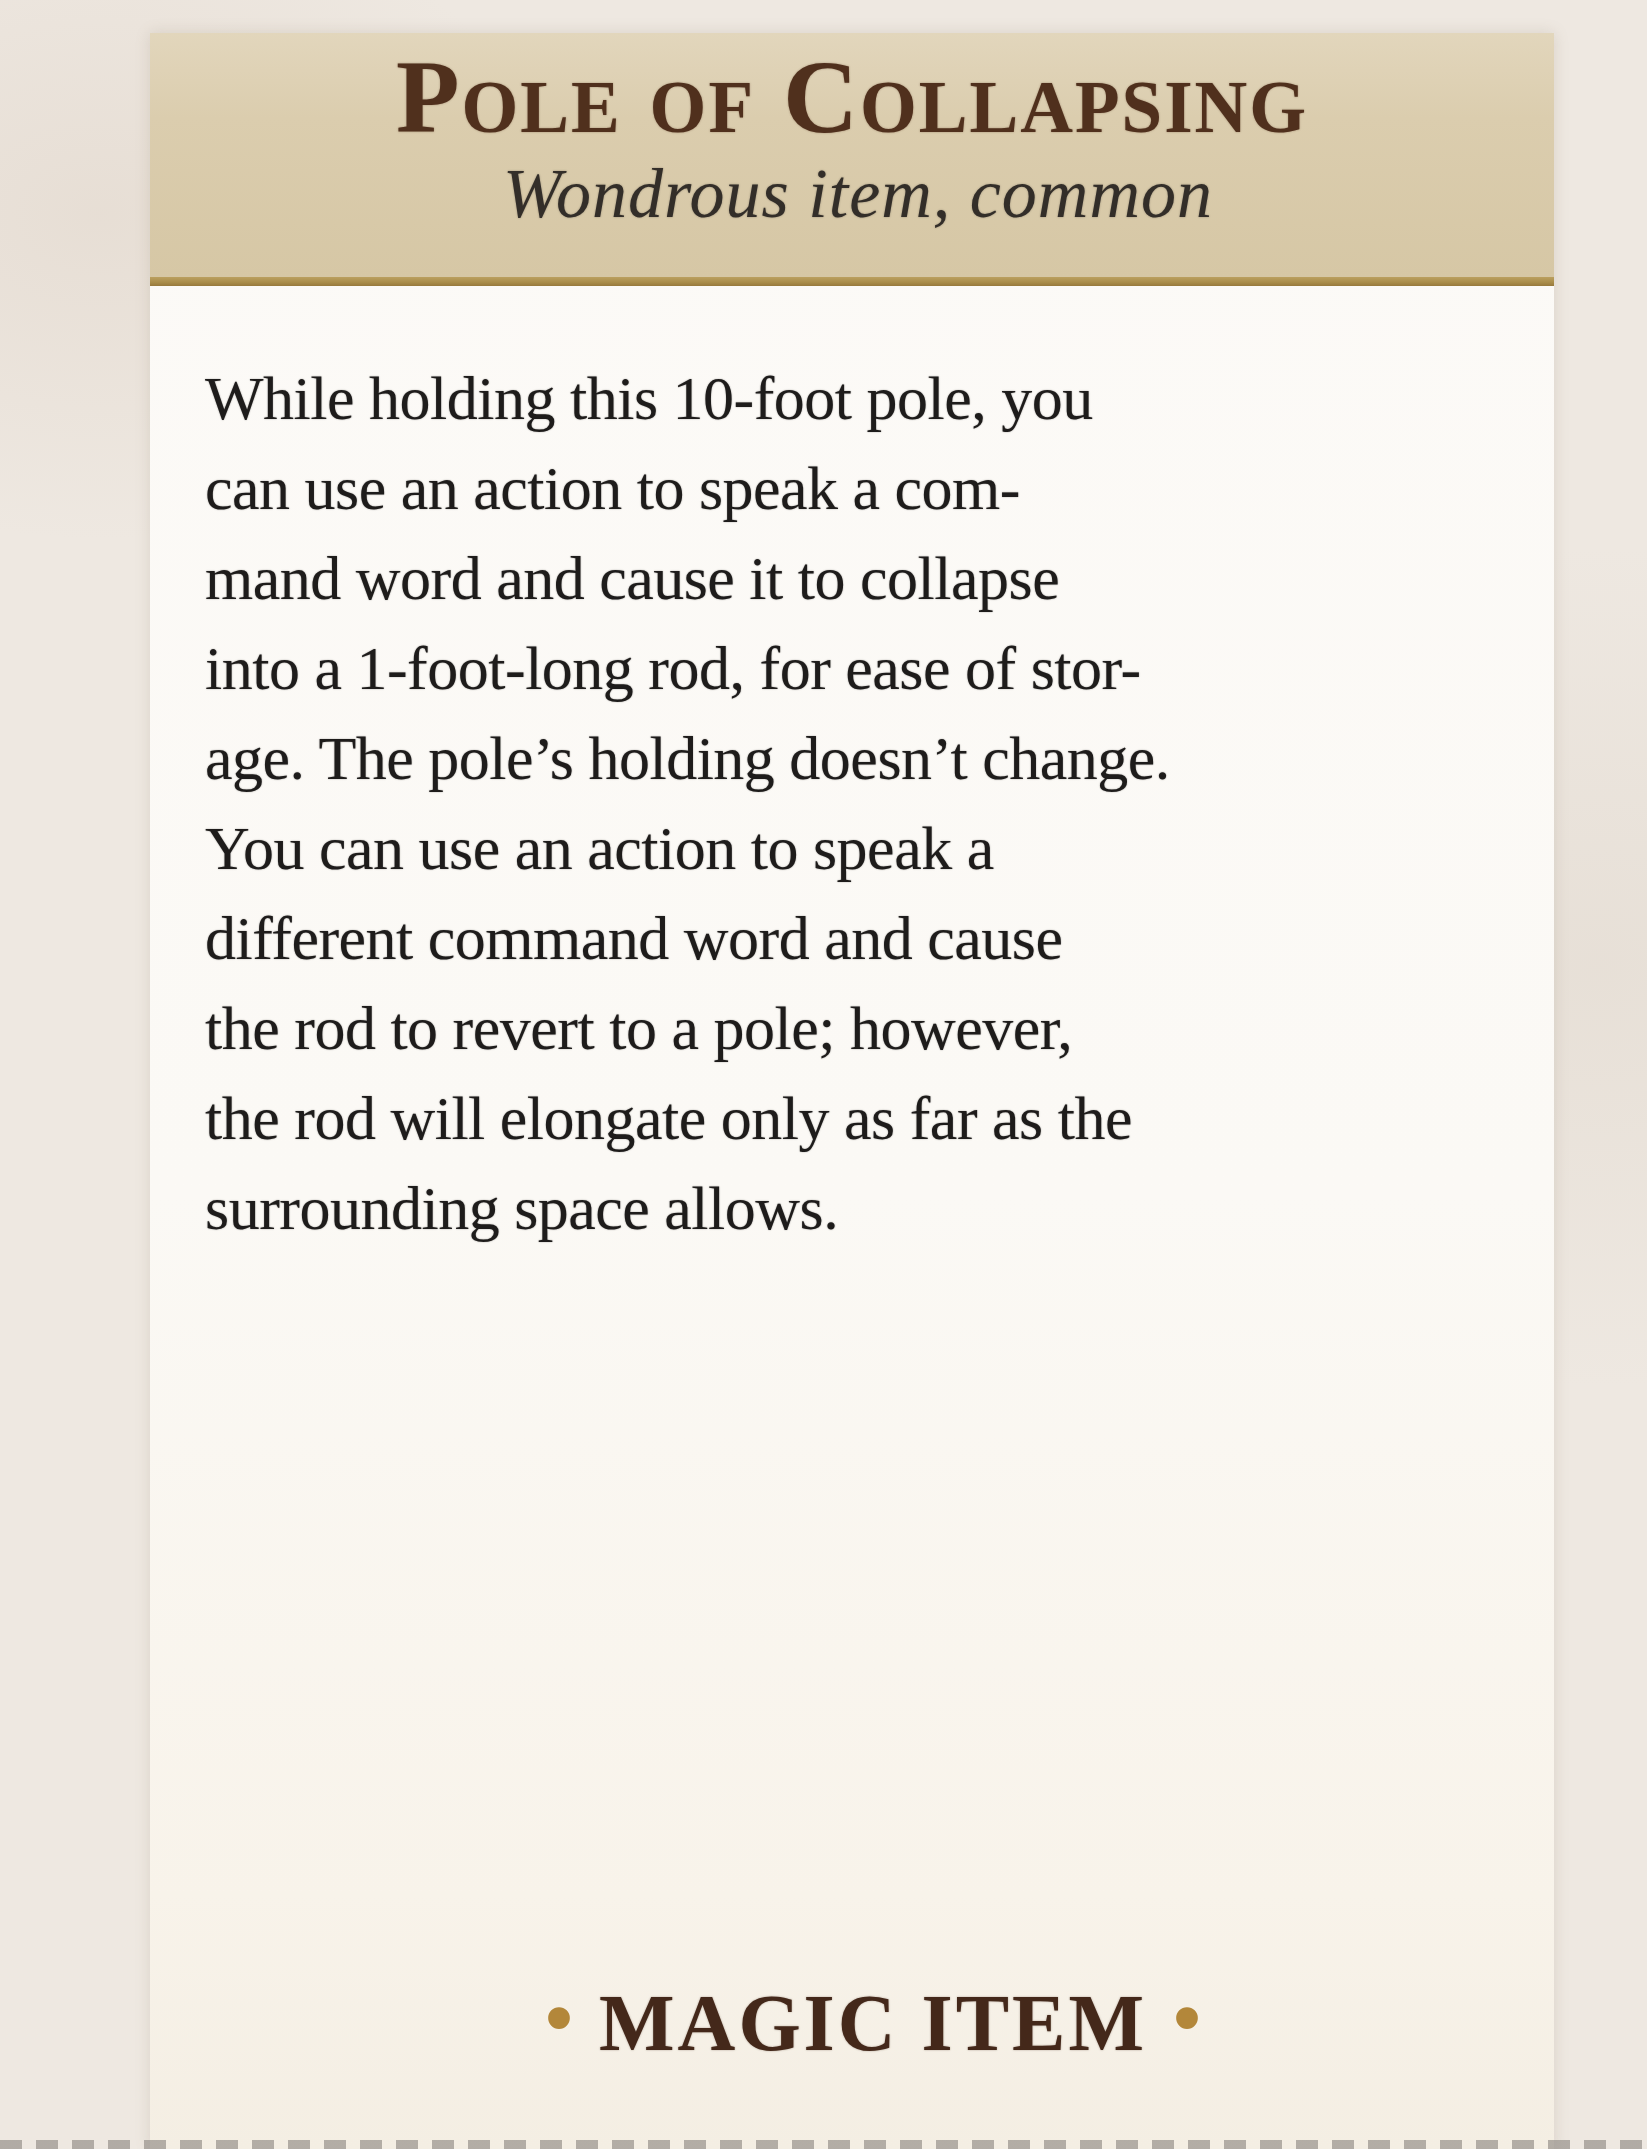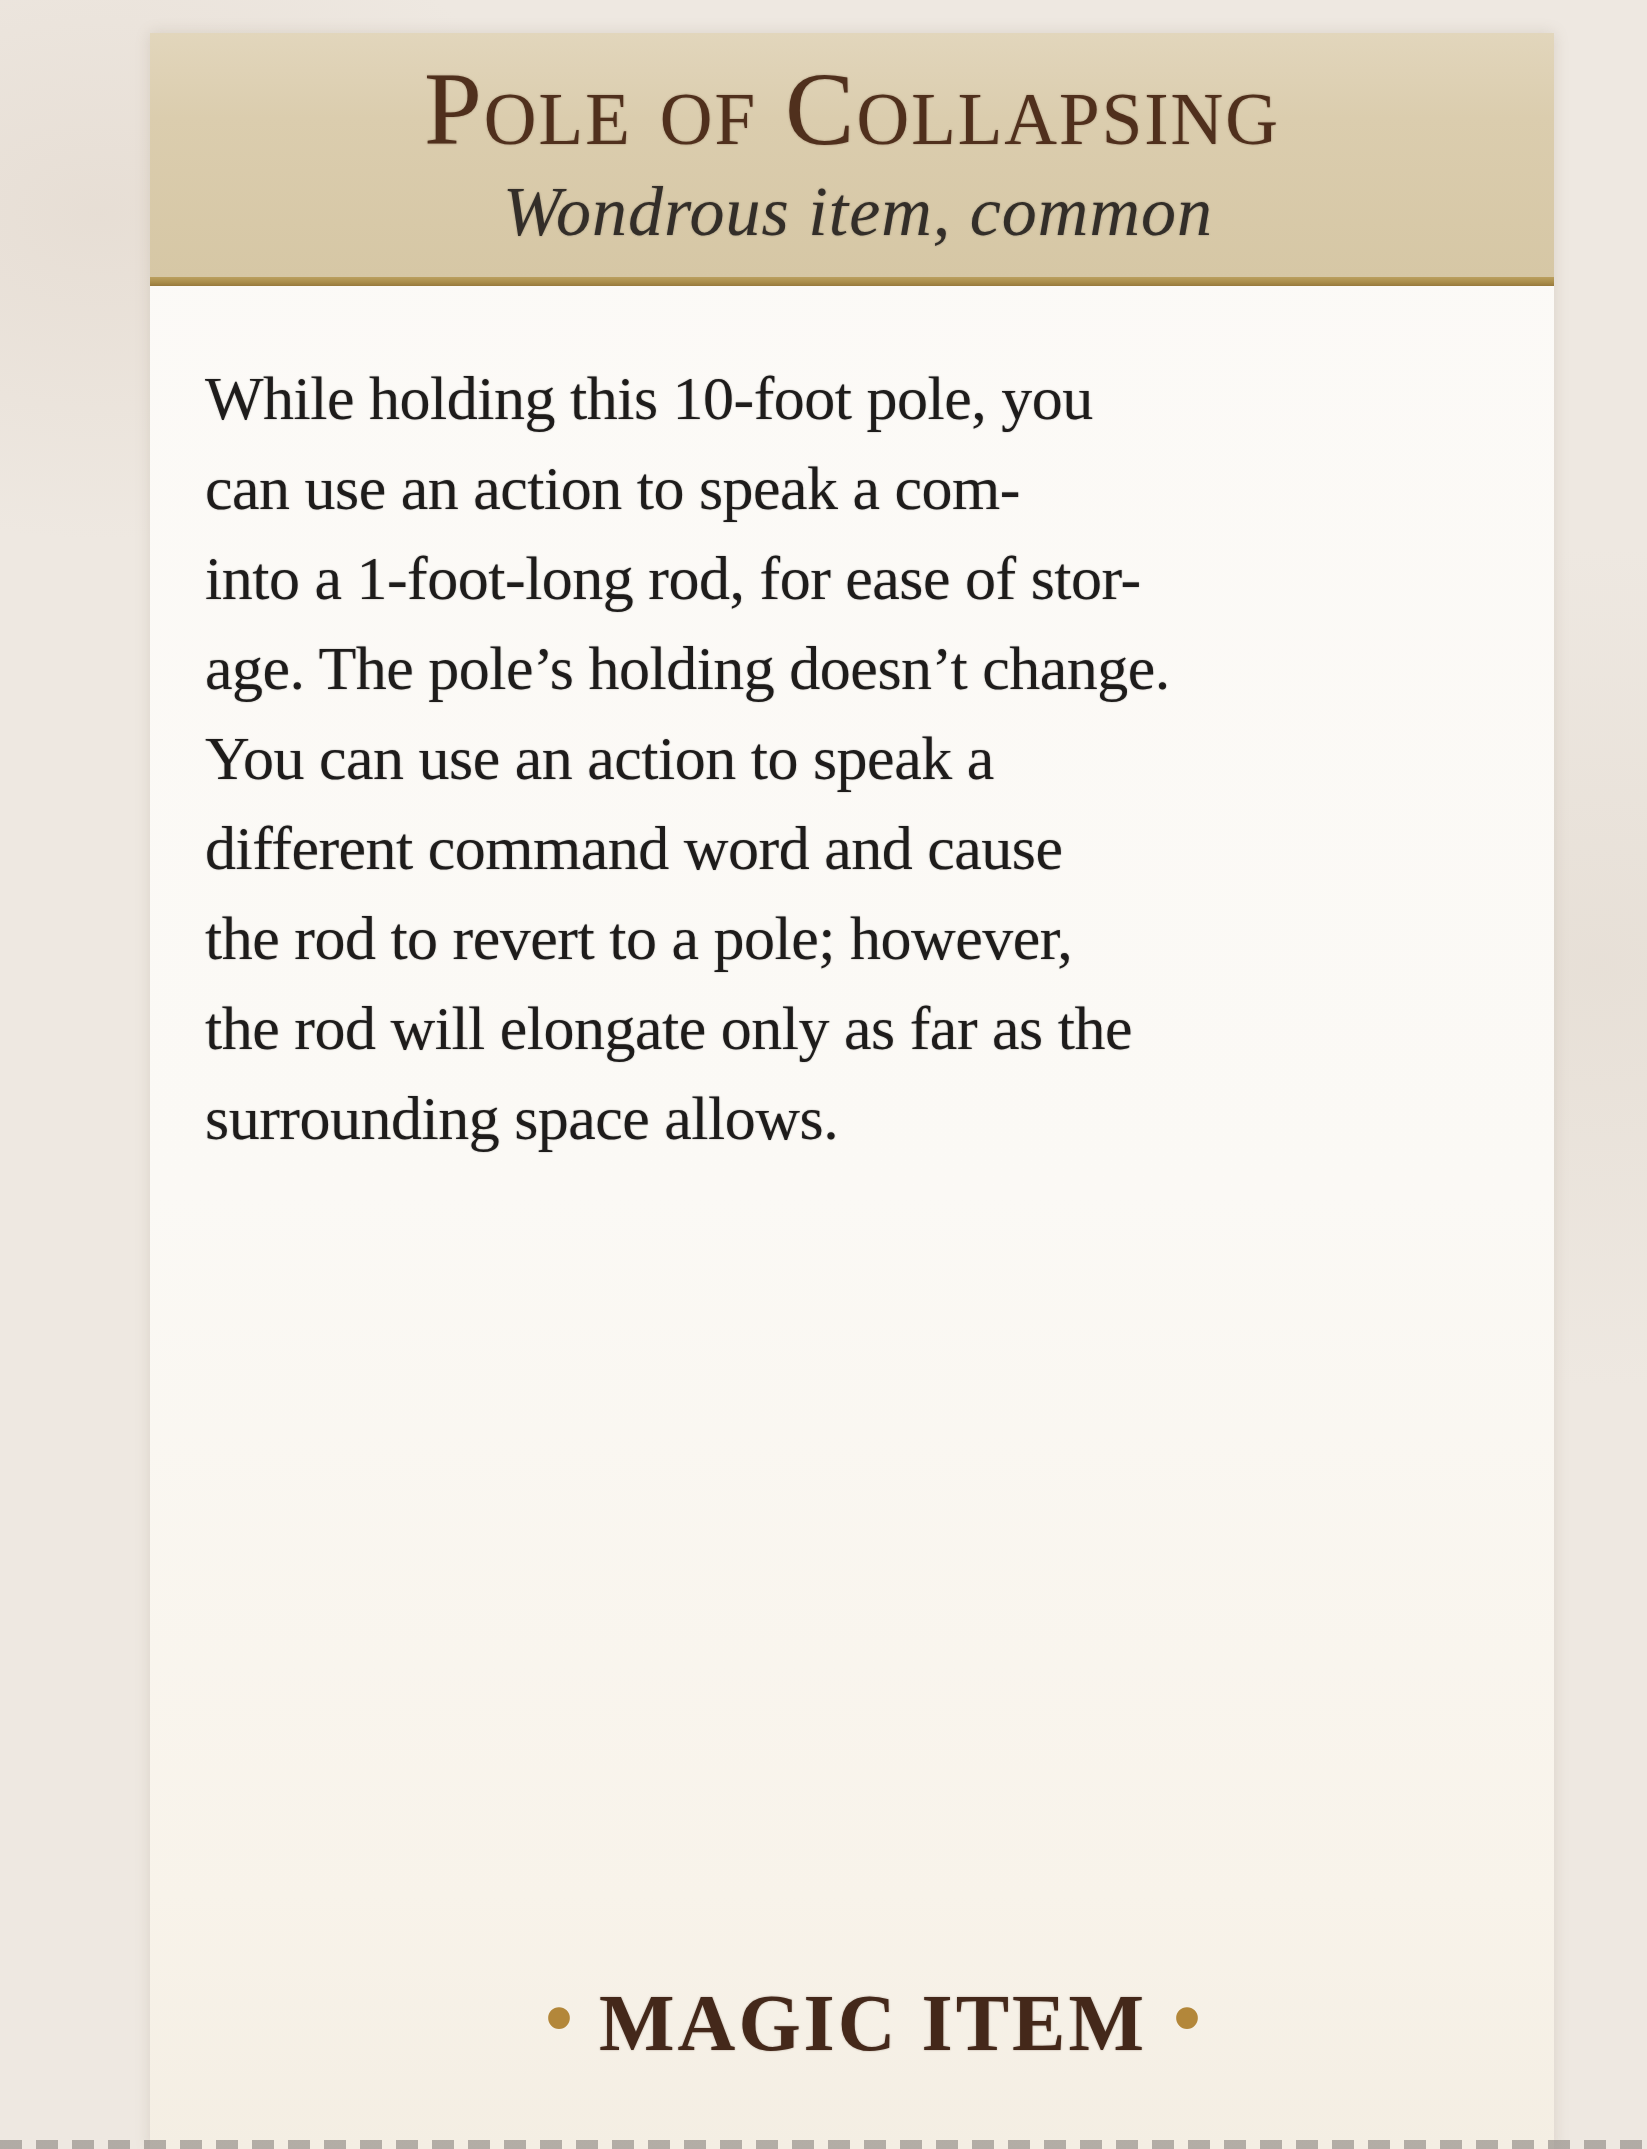--- a/index.html
+++ b/index.html
@@ -23,27 +23,27 @@
     box-shadow: 0 0 14px rgba(120,105,85,.18);
   }
   .banner {
     position: absolute;
     left: 0; top: 0;
     width: 100%; height: 244px;
     background: linear-gradient(180deg, #e2d6bc 0%, #dbcdae 35%, #d6c7a5 100%);
     text-align: center;
   }
   .title {
-    margin: 16px;
+    margin: 4px;
     padding-top: 8px;
     font-size: 104px;
     line-height: 1.0;
     font-variant: small-caps;
     letter-spacing: 2px;
-    font-weight: normal;
+    font-weight: bold;
     color: #50301d;
     text-shadow: 0 0 2px rgba(80,48,29,.45);
   }
   .subtitle {
     margin: 10px 0 0 12px;
     font-style: italic;
     font-size: 70px;
     line-height: 1.0;
     letter-spacing: 1px;
     color: #332e29;
@@ -106,20 +106,21 @@
     <header class="banner">
       <h1 class="title">Pole of Collapsing</h1>
       <p class="subtitle">Wondrous item, common</p>
     </header>
 
     <div class="gold-rule"></div>
 
     <div class="body-text">
       <div class="body-line">While holding this 10-foot pole, you</div>
       <div class="body-line">can use an action to speak a com-</div>
+      <div class="body-line">mand word and cause it to collapse</div>
       <div class="body-line">into a 1-foot-long rod, for ease of stor-</div>
       <div class="body-line">age. The pole’s holding doesn’t change.</div>
       <div class="body-line">You can use an action to speak a</div>
       <div class="body-line">different command word and cause</div>
       <div class="body-line">the rod to revert to a pole; however,</div>
       <div class="body-line">the rod will elongate only as far as the</div>
       <div class="body-line">surrounding space allows.</div>
     </div>
 
     <footer class="footer">

